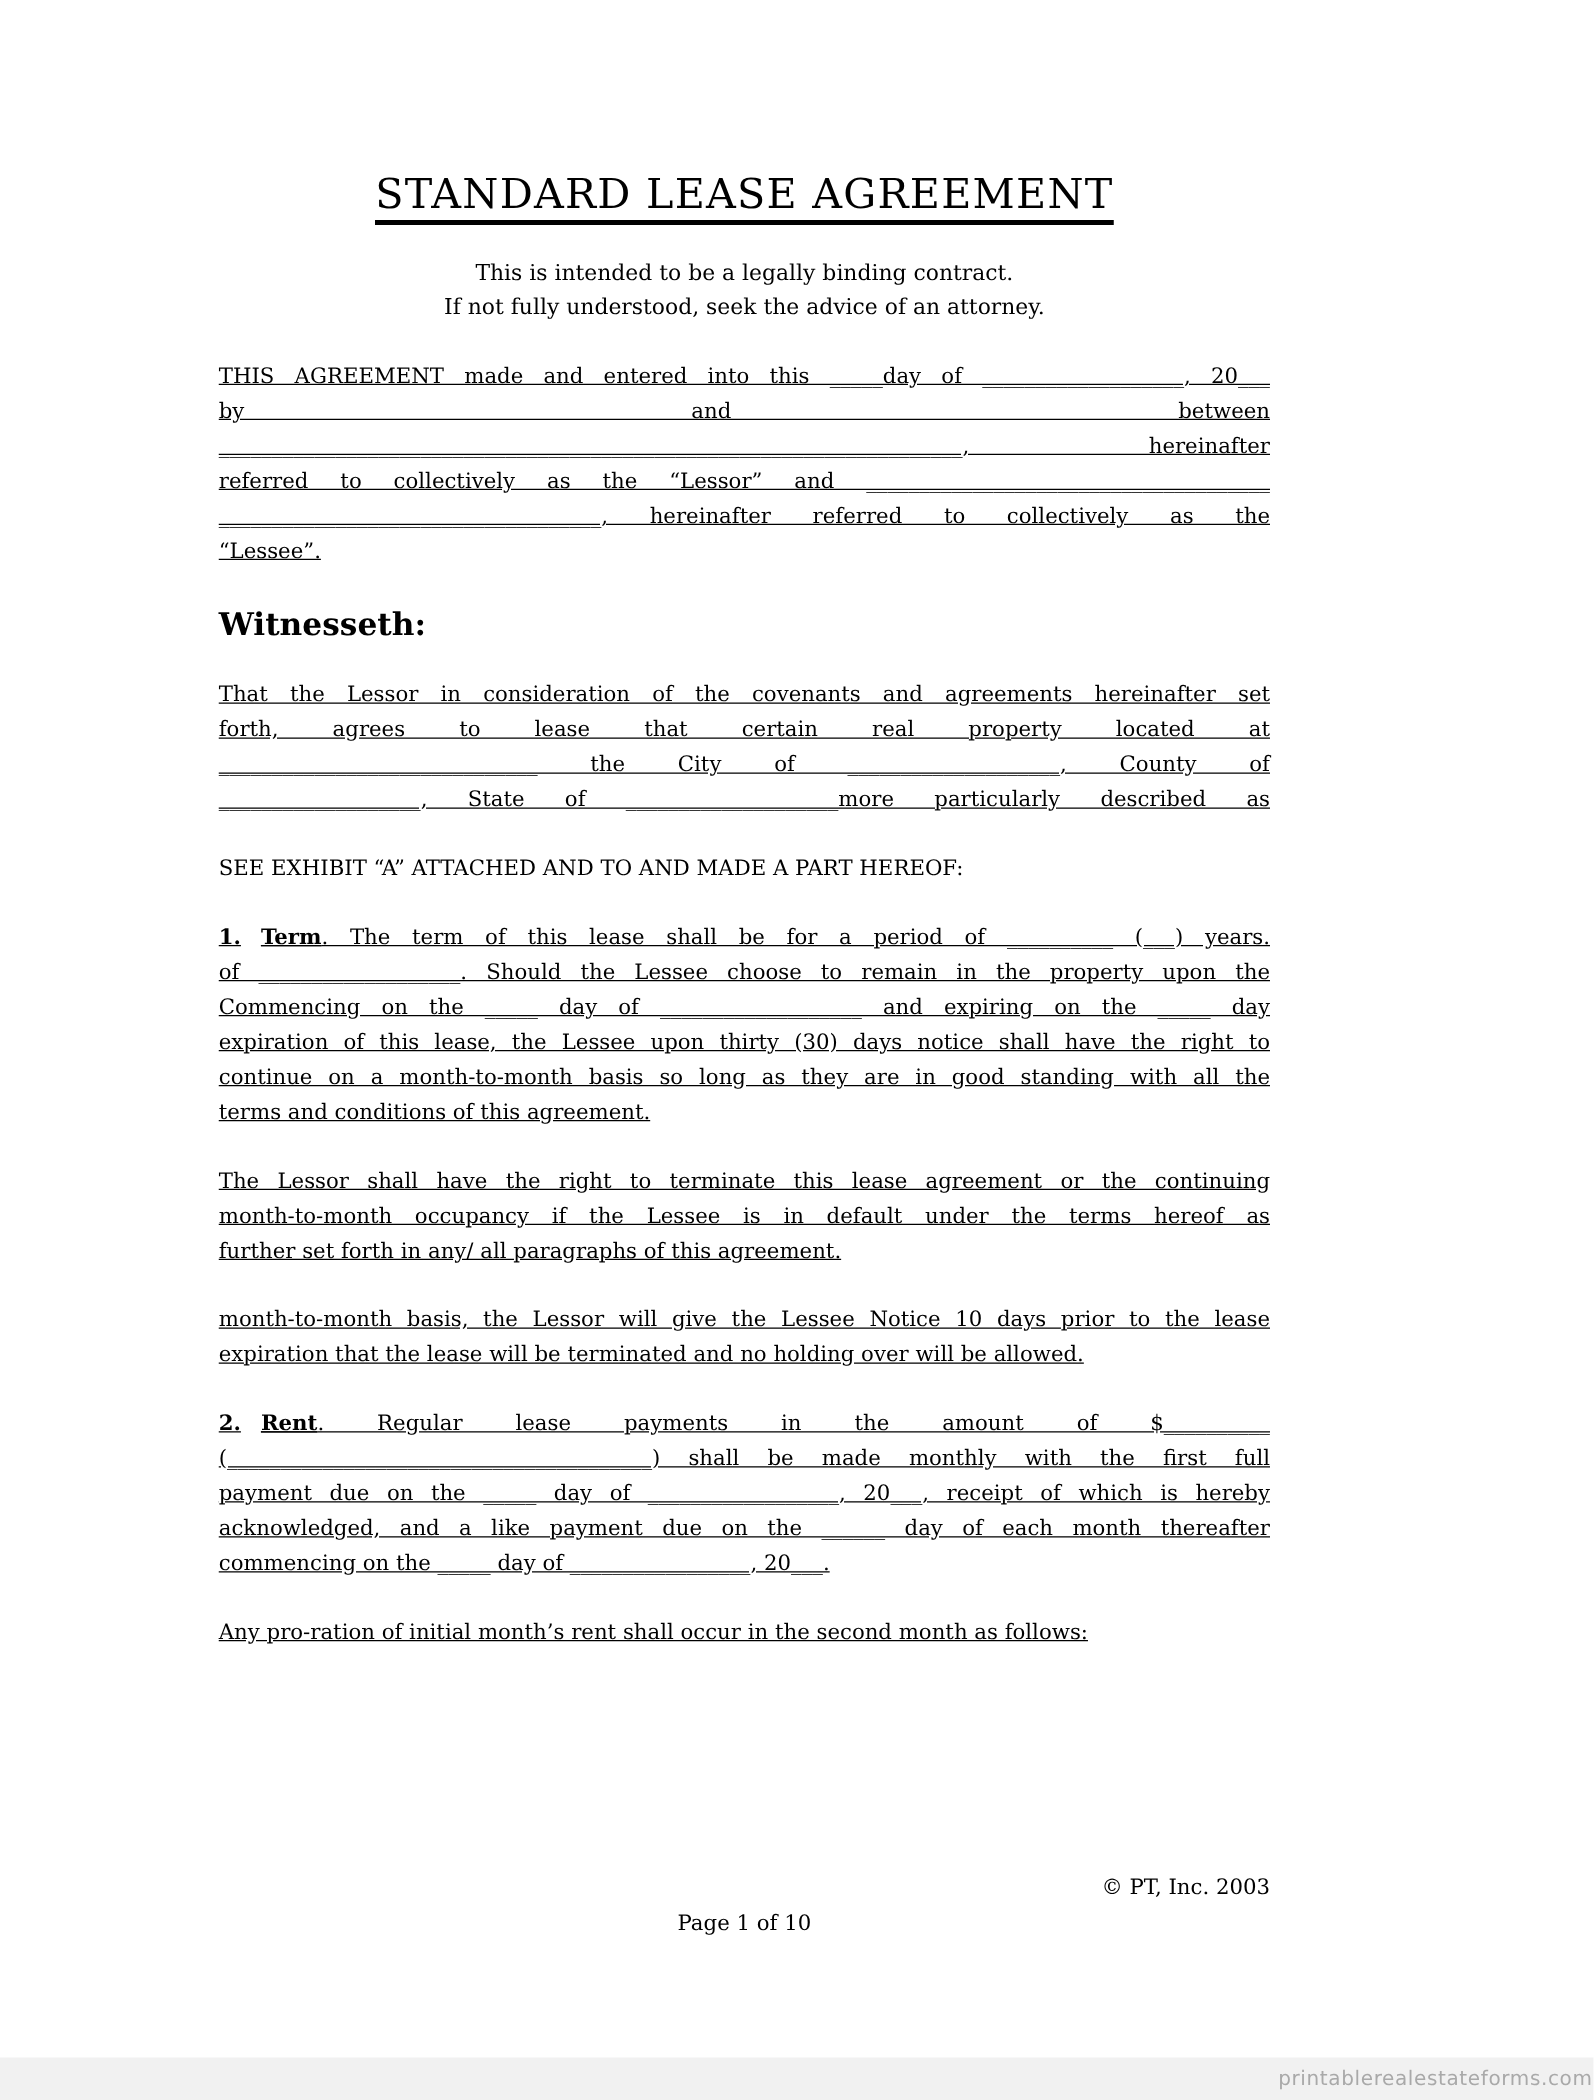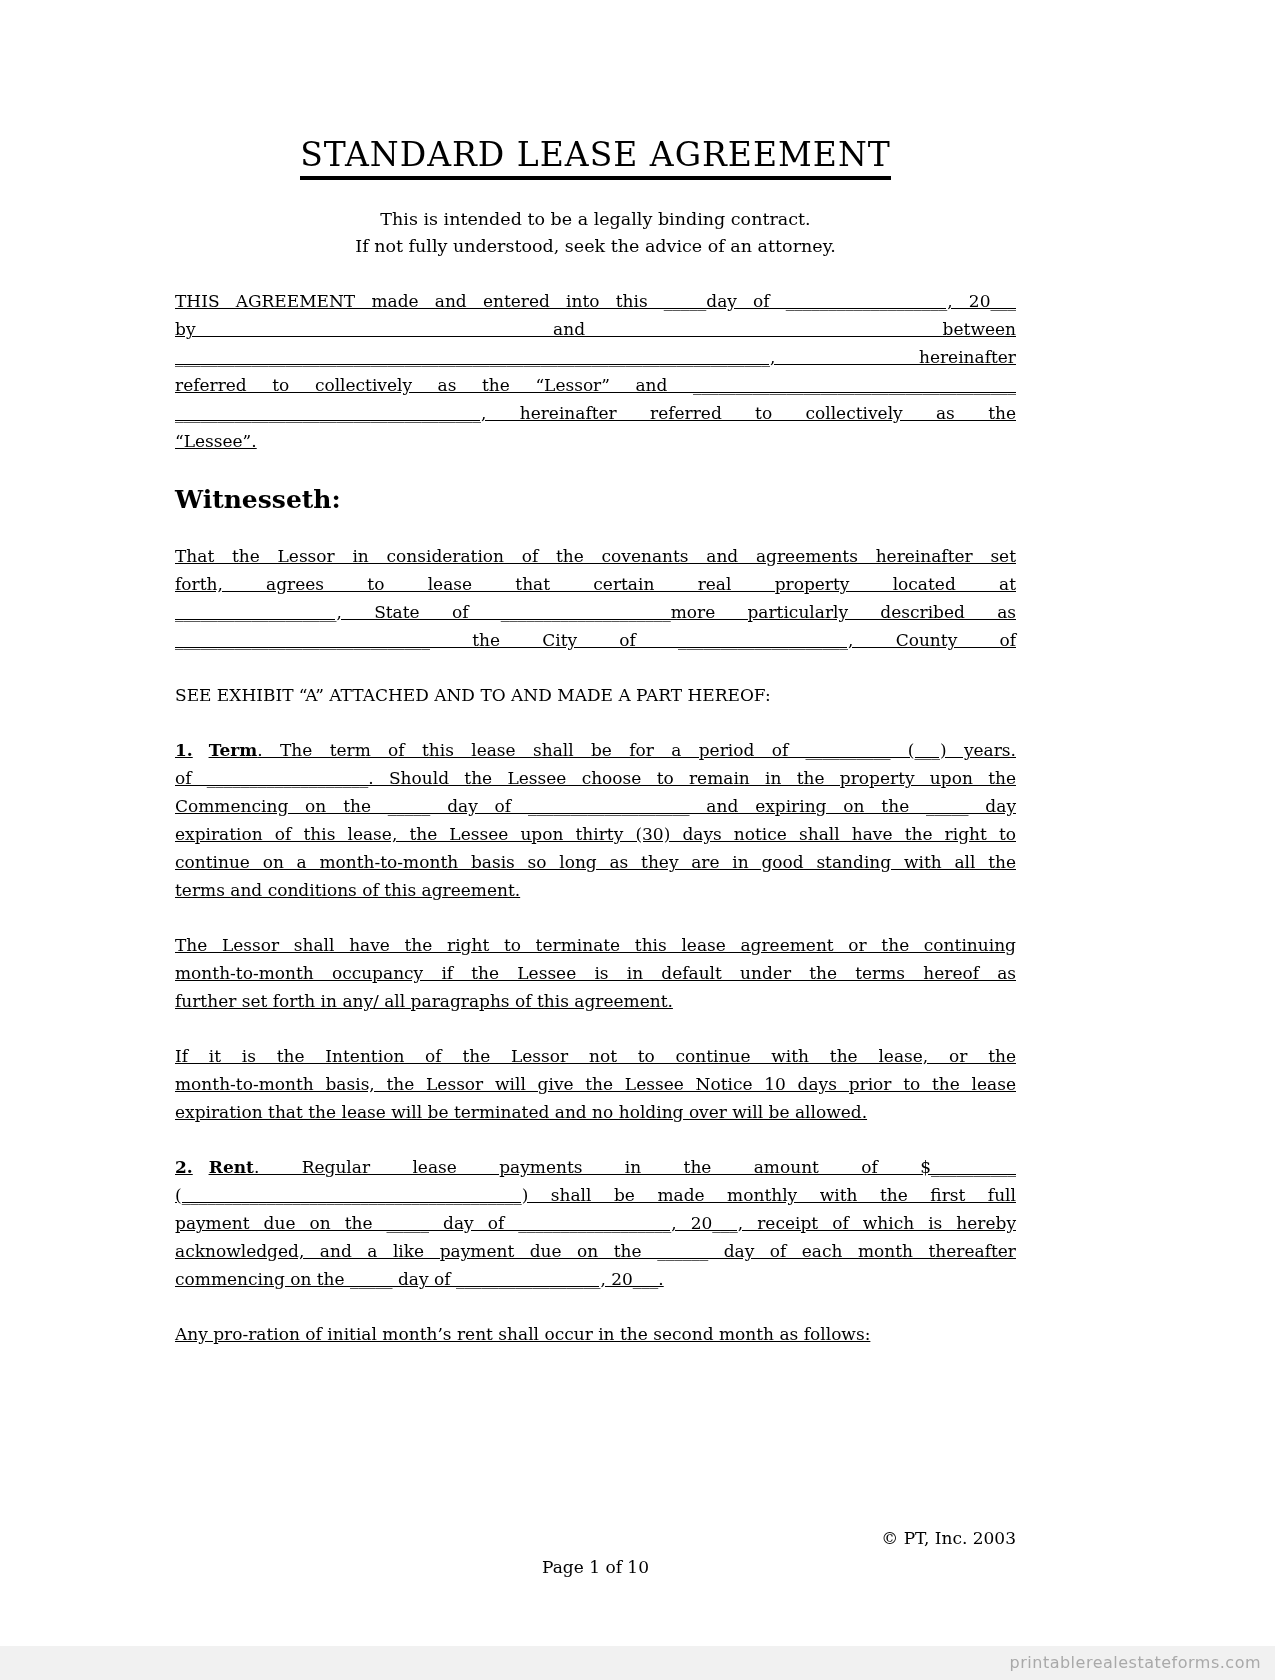--- a/index.html
+++ b/index.html
@@ -44,21 +44,21 @@
   .copyright { margin-top: 176px; text-align: right; }
   .pagenum   { text-align: center; margin-top: 1px; }
   .watermark-bar {
     position: absolute;
     left: 0; right: 0; bottom: 0;
     height: 34px;
     background: #f1f1f1;
     display: flex;
     align-items: center;
     justify-content: flex-end;
-    padding-right: 14px;
+    padding-right: 1px;
     box-sizing: border-box;
   }
   .watermark-text {
     font-family: "DejaVu Sans", "Liberation Sans", sans-serif;
     font-size: 16px;
     color: #a9a9a9;
     letter-spacing: 0.5px;
   }
 </style>
 </head>
@@ -82,22 +82,22 @@
     <div class="ln j">referred to collectively as the “Lessor” and ______________________________________</div>
     <div class="ln j">____________________________________, hereinafter referred to collectively as the</div>
     <div class="ln">“Lessee”.</div>
   </div>
 
   <h2 class="witnesseth">Witnesseth:</h2>
 
   <div class="para">
     <div class="ln j">That the Lessor in consideration of the covenants and agreements hereinafter set</div>
     <div class="ln j">forth, agrees to lease that certain real property located at</div>
+    <div class="ln j">______________________________ the City of ____________________, County of</div>
     <div class="ln j">___________________, State of ____________________more particularly described as</div>
-    <div class="ln j">______________________________ the City of ____________________, County of</div>
   </div>
 
   <div class="exhibit">
     <div class="ln">SEE EXHIBIT “A” ATTACHED AND TO AND MADE A PART HEREOF:</div>
   </div>
 
   <div class="para">
     <div class="ln j"><span class="b num">1.</span><span class="b u">Term</span><span>.  The term of this lease shall be for a period of __________ (___) years.</span></div>
     <div class="ln j">of ___________________.  Should the Lessee choose to remain in the property upon the</div>
     <div class="ln j">Commencing on the _____ day of ___________________ and expiring on the _____ day</div>
@@ -106,21 +106,20 @@
     <div class="ln">terms and conditions of this agreement.</div>
   </div>
 
   <div class="para">
     <div class="ln j">The Lessor shall have the right to terminate this lease agreement or the continuing</div>
     <div class="ln j">month-to-month occupancy if the Lessee is in default under the terms hereof as</div>
     <div class="ln">further set forth in any/ all paragraphs of this agreement.</div>
   </div>
 
   <div class="para">
-    <div class="ln j">If it is the Intention of the Lessor not to continue with the lease, or the</div>
     <div class="ln j">month-to-month basis, the Lessor will give the Lessee Notice 10 days prior to the lease</div>
     <div class="ln">expiration that the lease will be terminated and no holding over will be allowed.</div>
   </div>
 
   <div class="para">
     <div class="ln j"><span class="b num">2.</span><span class="b u">Rent</span><span>.  Regular lease payments in the amount of $__________</span></div>
     <div class="ln j">(________________________________________) shall be made monthly with the first full</div>
     <div class="ln j">payment due on the _____ day of __________________, 20___, receipt of which is hereby</div>
     <div class="ln j">acknowledged, and a like payment due on the ______ day of each month thereafter</div>
     <div class="ln">commencing on the _____ day of _________________, 20___.</div>

